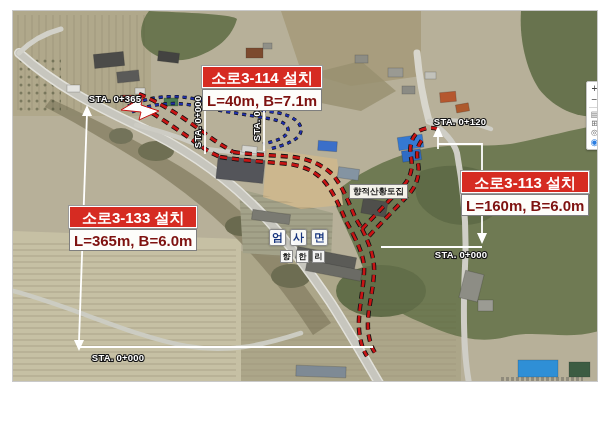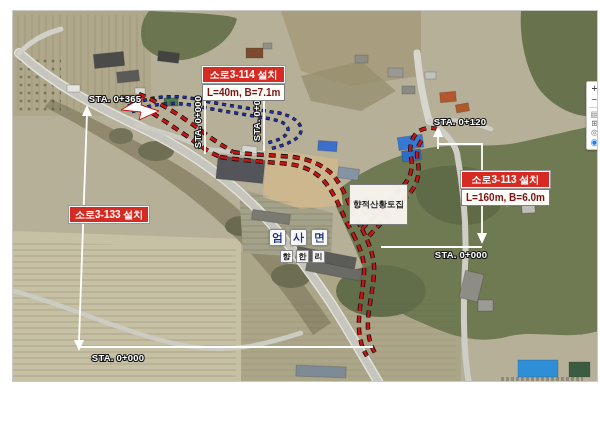--- a/index.html
+++ b/index.html
@@ -5,32 +5,32 @@
   html,body{margin:0;padding:0;}
   body{
     width:600px;height:424px;background:#ffffff;position:relative;overflow:hidden;
     font-family:"Liberation Sans", sans-serif;
   }
   .map{
     position:absolute;left:12px;top:10px;width:586px;height:372px;
     overflow:hidden;border:1px solid #c9c9c9;box-sizing:border-box;background:#b7b099;
   }
   .map svg{position:absolute;left:0;top:0;}
-  .callout{position:absolute;text-align:center;font-weight:bold;font-size:10px;line-height:1;z-index:6;}
+  .callout{position:absolute;text-align:center;font-weight:bold;font-size:15px;line-height:1;z-index:6;}
   .callout .t{
     background:#d62b22;color:#fff;border:1px solid #fff;outline:1px solid #9a9a9a;
     padding:2.5px 5px;white-space:nowrap;display:block;
   }
   .callout .v{
     background:#fdfdfa;color:#7e1210;border:1px solid #7e7e7e;margin-top:1px;
     padding:2.5px 4px;white-space:nowrap;display:block;
   }
   .poi{
     position:absolute;z-index:5;background:rgba(250,248,242,.95);border:1px solid #7d7d7d;
-    color:#1c1c1c;font-size:8.5px;font-weight:bold;padding:15px 3px;white-space:nowrap;line-height:1;
+    color:#1c1c1c;font-size:8.5px;font-weight:bold;padding:2px 3px;white-space:nowrap;line-height:1;
   }
   .townrow{position:absolute;z-index:5;white-space:nowrap;margin-left:27px;}
   .townchar{
     display:inline-block;width:15px;height:15px;line-height:15px;text-align:center;
     background:rgba(255,255,255,.93);border:1px solid #8a8a8a;border-radius:2px;
     color:#16347e;font-weight:bold;font-size:11px;margin-right:4px;
     box-shadow:0 0 2px rgba(0,0,0,.35);
   }
   .villchar{
     display:inline-block;width:11px;height:11px;line-height:11px;text-align:center;
@@ -203,20 +203,21 @@
       <text class="sta-text" x="460" y="257">STA. 0+000</text>
     </g>
   </svg>
 
   <div class="callout" style="left:189px;top:55px;">
     <span class="t">소로3-114 설치</span>
     <span class="v">L=40m, B=7.1m</span>
   </div>
   <div class="callout" style="left:56px;top:195px;">
     <span class="t">소로3-133 설치</span>
+    <span class="v">L=365m, B=6.0m</span>
   </div>
   <div class="callout" style="left:448px;top:160px;">
     <span class="t">소로3-113 설치</span>
     <span class="v">L=160m, B=6.0m</span>
   </div>
 
   <div class="poi" style="left:336px;top:173px;">향적산황토집</div>
 
   <div class="townrow" style="left:229px;top:216px;">
     <span class="townchar">엄</span><span class="townchar">사</span><span class="townchar">면</span>

